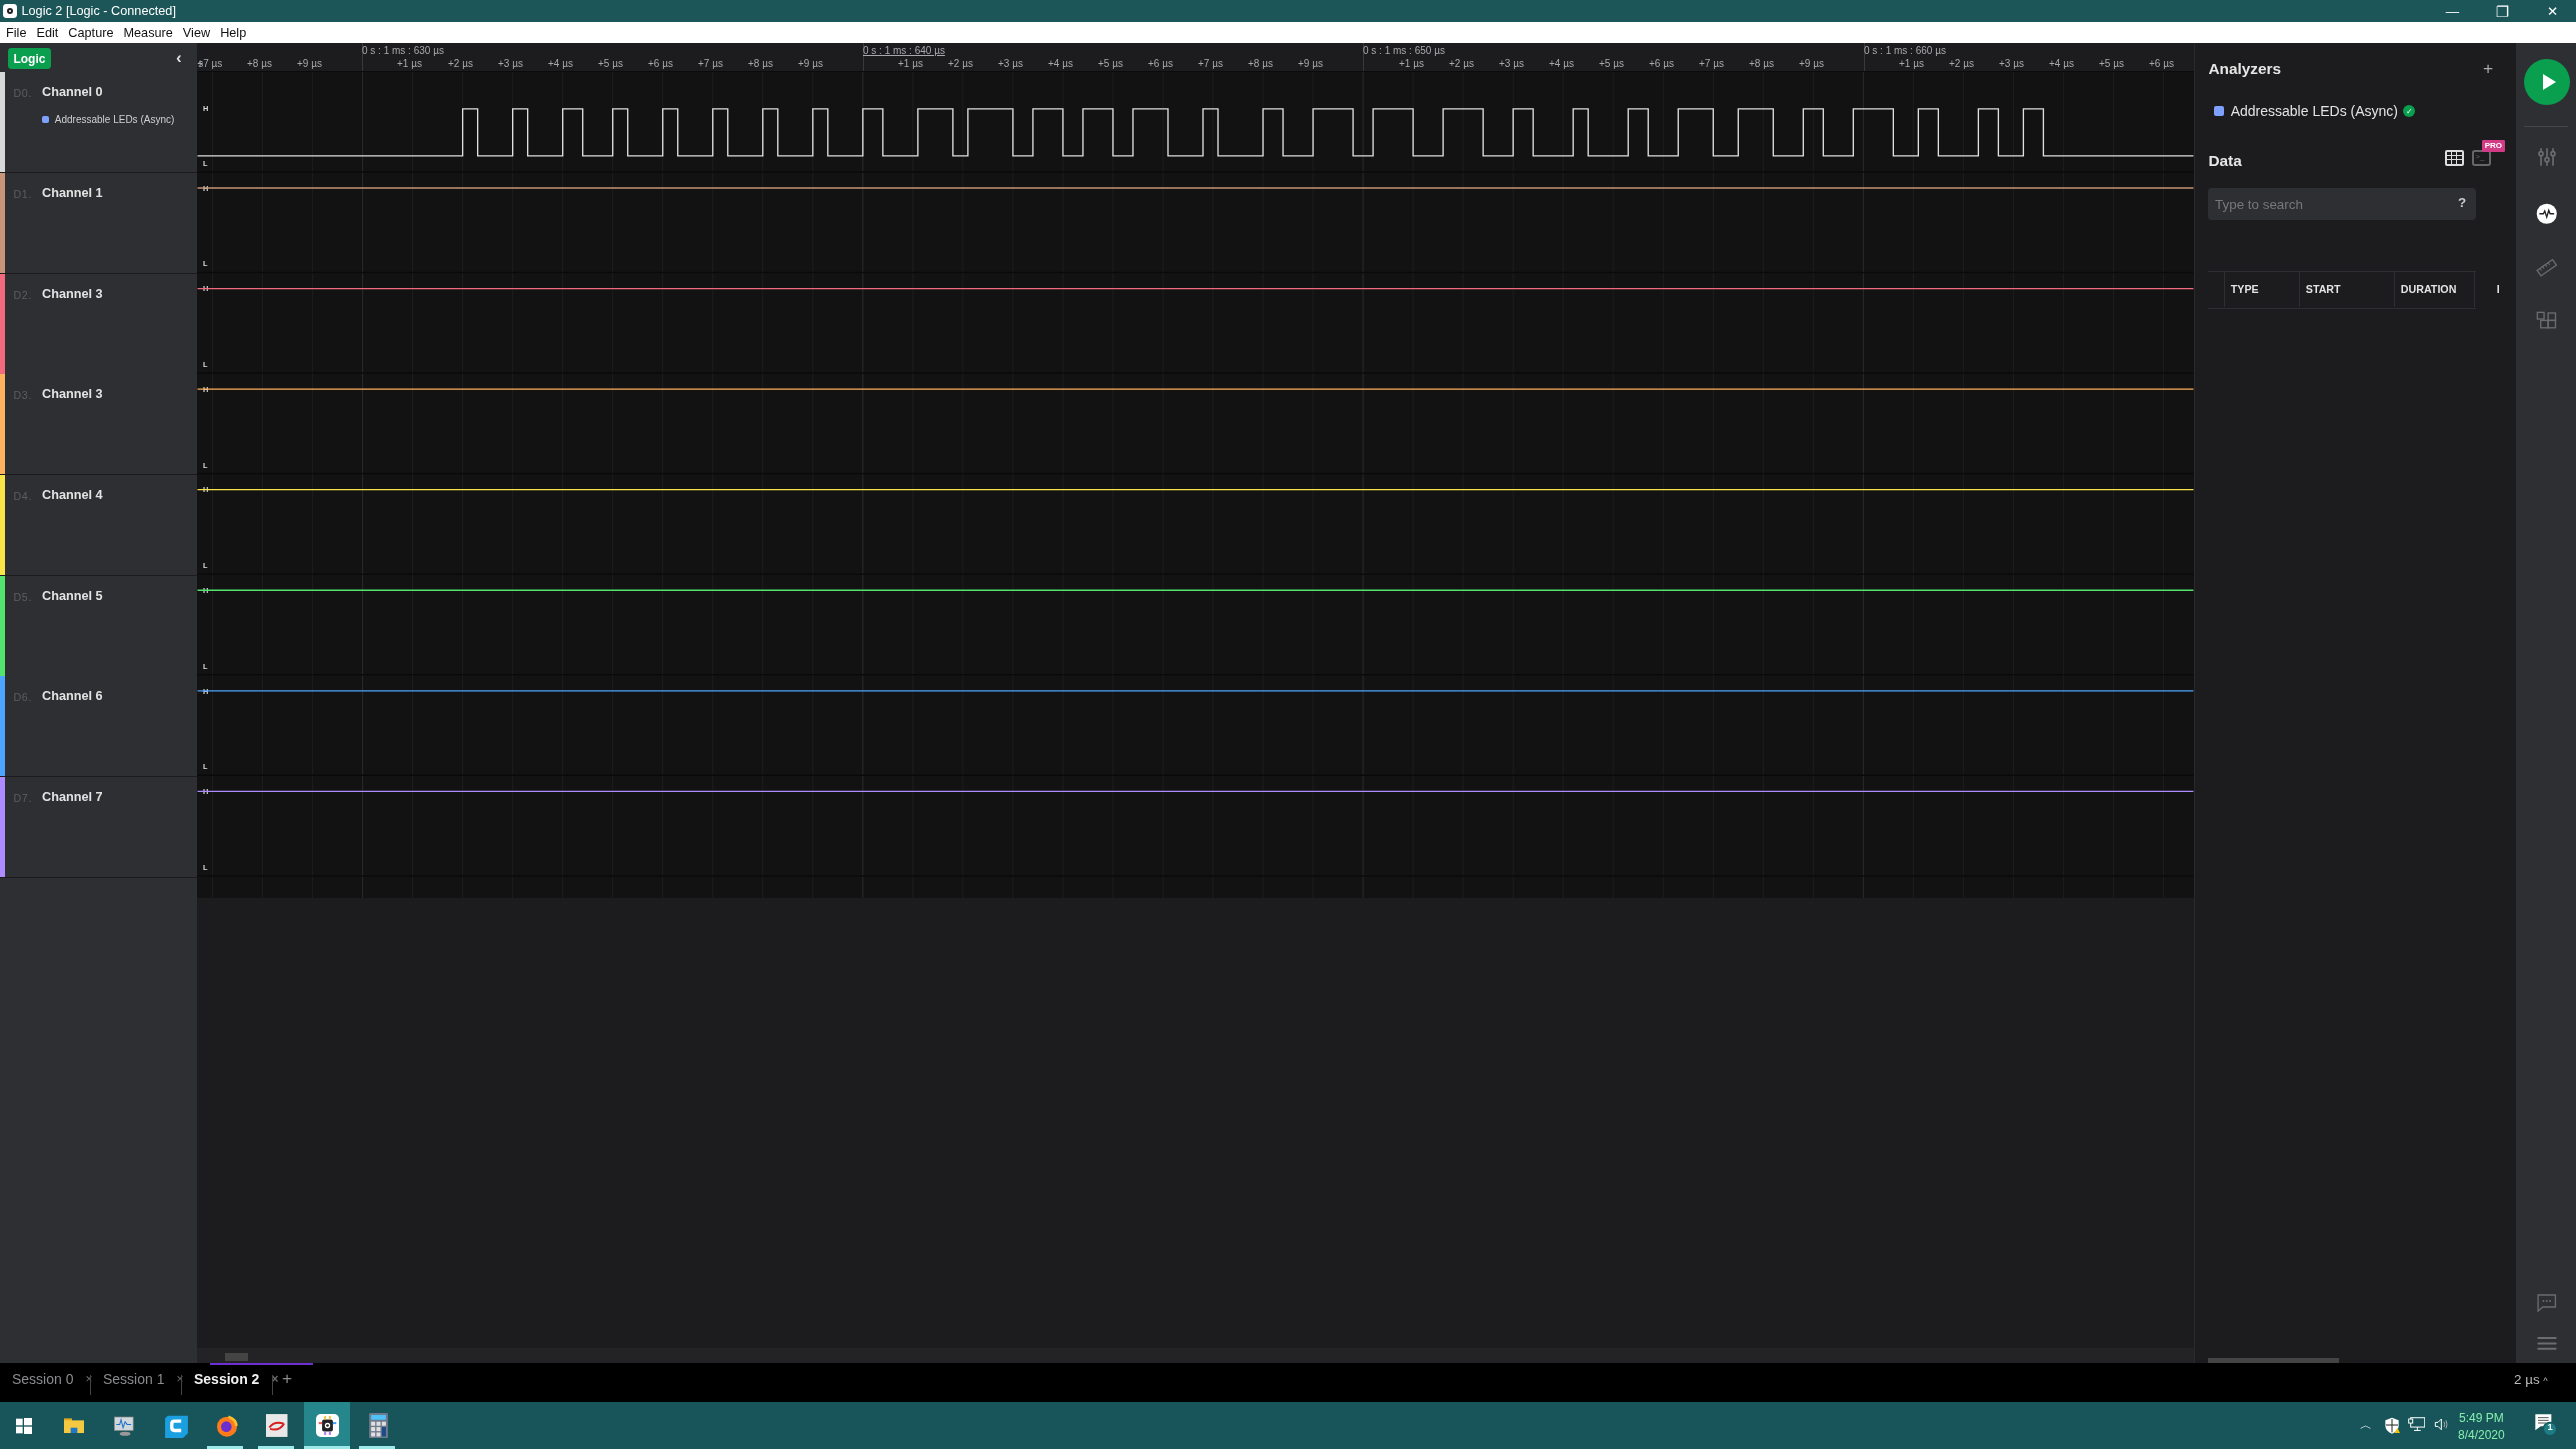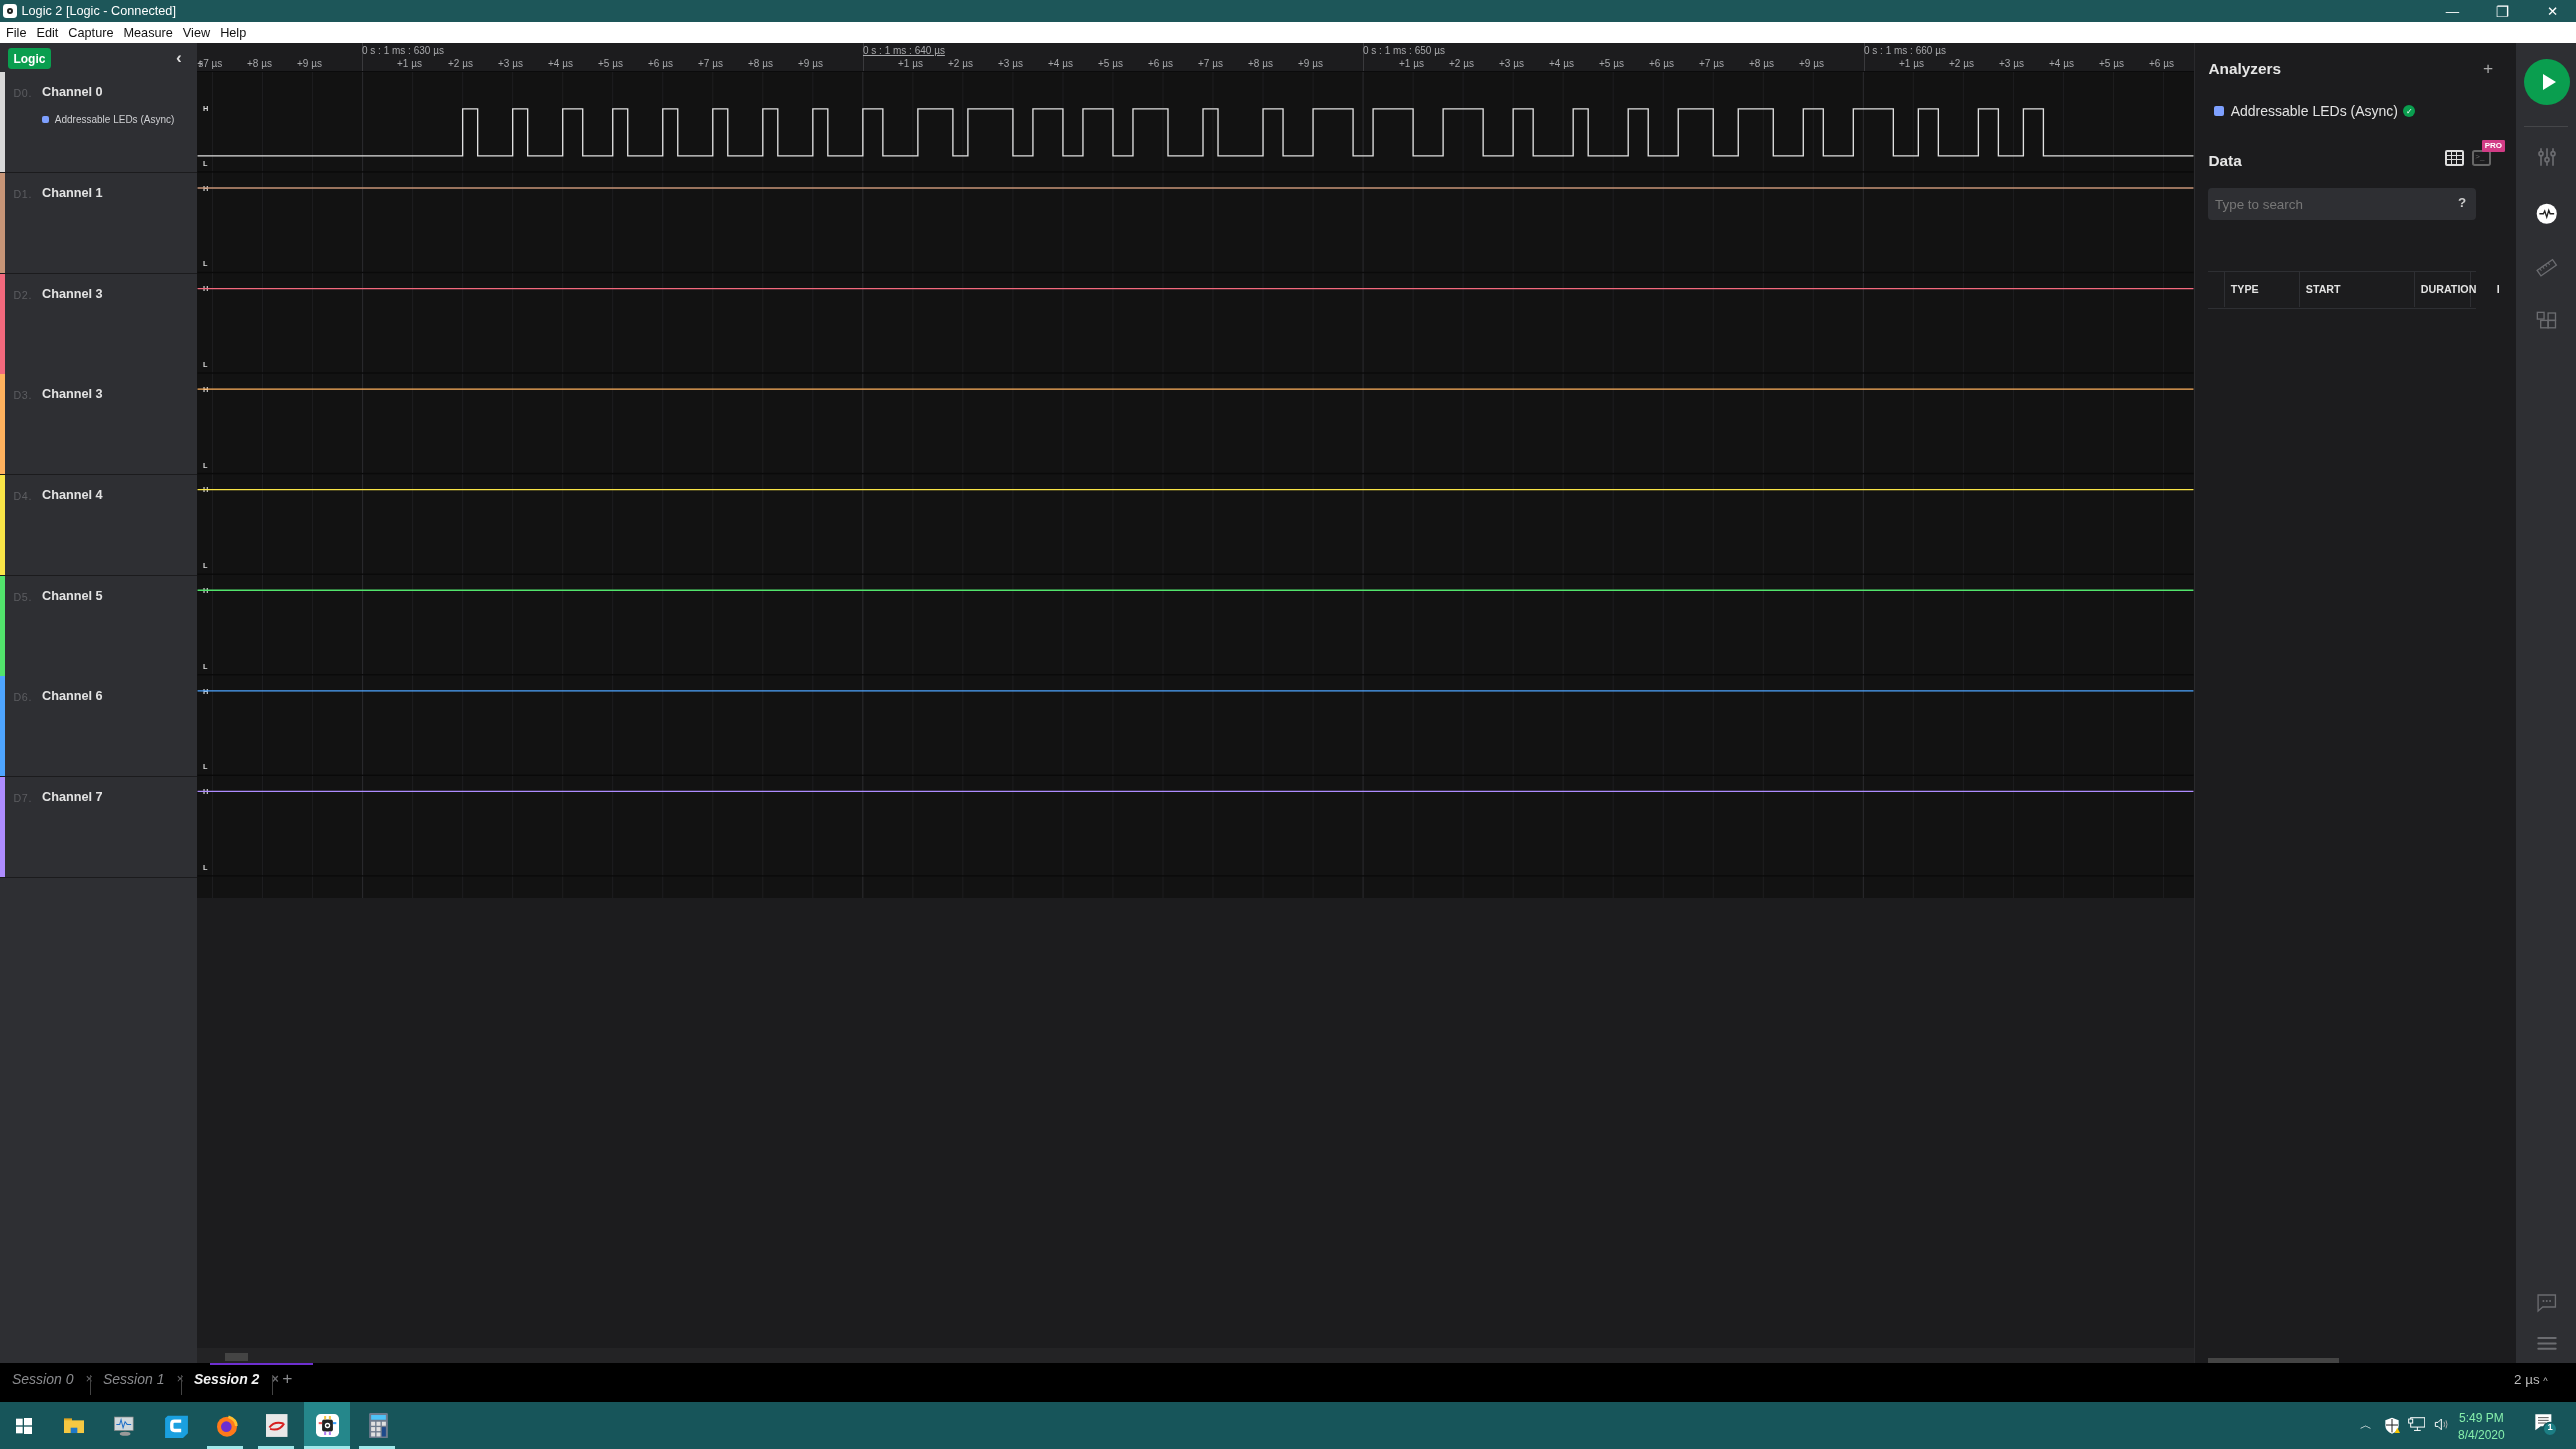--- a/index.html
+++ b/index.html
@@ -52,21 +52,21 @@
   .tbl-head .col { position: absolute; top: 0; height: 35px; border-left: 1.3px solid #2e2f33; color: #e3e3e3; font-weight: bold; font-size: 10.7px; line-height: 35px; padding-left: 5.4px; }
   .rp-scroll { position: absolute; left: 13.4px; top: 1315px; width: 131px; height: 8px; background: #444; }
 
   #iconstrip { position: absolute; left: 2516px; top: 43px; width: 60px; height: 1320px; background: #2e2f33; }
   .play-btn { position: absolute; left: 8px; top: 16px; width: 46px; height: 46px; border-radius: 50%; background: #0a9e4f; display: flex; align-items: center; justify-content: center; }
   .play-btn::after { content: ""; border-left: 13.4px solid #fff; border-top: 8px solid transparent; border-bottom: 8px solid transparent; margin-left: 4px; }
   .strip-sep { position: absolute; left: 8px; top: 83px; width: 44px; height: 1.3px; background: #454649; }
   .strip-icon { position: absolute; left: 19px; width: 24px; height: 24px; display: flex; align-items: center; justify-content: center; color: #6b6c70; }
 
   #tabsbar { position: absolute; left: 0; top: 1363px; width: 2576px; height: 39px; background: #000; }
-  .tab { position: absolute; top: 8px; font-size: 14px; color: #8a8b8e; display: flex; align-items: center; font-style: italic; }
+  .tab { position: absolute; top: 8px; font-size: 14px; color: #8a8b8e; display: flex; align-items: center; }
   .tab .x { margin-left: 12px; font-size: 12px; color: #6a6a6d; }
   .tab.active { color: #f2f2f2; font-weight: bold; }
   .tab-sep { position: absolute; top: 12px; width: 1.3px; height: 20px; background: #444; }
   .tab-active-line { position: absolute; left: 210px; top: 0; width: 103px; height: 2px; background: #6e2fd0; }
   .zoom-level { position: absolute; left: 2514px; top: 9.4px; color: #bdbdbd; font-size: 13.4px; }
 
   #taskbar { position: absolute; left: 0; top: 1402px; width: 2576px; height: 47px; background: #17555a; }
   .tb-icon { position: absolute; top: 6.7px; width: 34px; height: 34px; display: flex; align-items: center; justify-content: center; }
   .tb-active-bg { position: absolute; left: 304px; top: 0; width: 46px; height: 47px; background: #25878b; }
   .tb-under { position: absolute; top: 44px; height: 2.7px; background: #9fe8ea; }
@@ -284,21 +284,21 @@
   </div>
   <span class="rp-title" style="left:13.4px;top:109px">Data</span>
   <span class="grid-icon"></span>
   <span class="term-icon">&gt;_</span>
   <span class="pro-badge">PRO</span>
   <input class="search" type="text" placeholder="Type to search" style="">
   <span class="search-help">?</span>
   <div class="tbl-head">
     <span class="col" style="left:16px;width:75px">TYPE</span>
     <span class="col" style="left:91px;width:111px">START</span>
-    <span class="col" style="left:206px;width:57px;border-right:1.3px solid #2e2f33">DURATION</span>
+    <span class="col" style="left:186px;width:81px;border-right:1.3px solid #2e2f33">DURATION</span>
     <span class="col" style="left:283px;width:13.4px;border-left:none">I</span>
   </div>
   <div class="rp-scroll"></div>
 </div>
 
 <div id="iconstrip">
   <div class="play-btn">
       <span></span>
     </div>
   <div class="strip-sep"></div>

